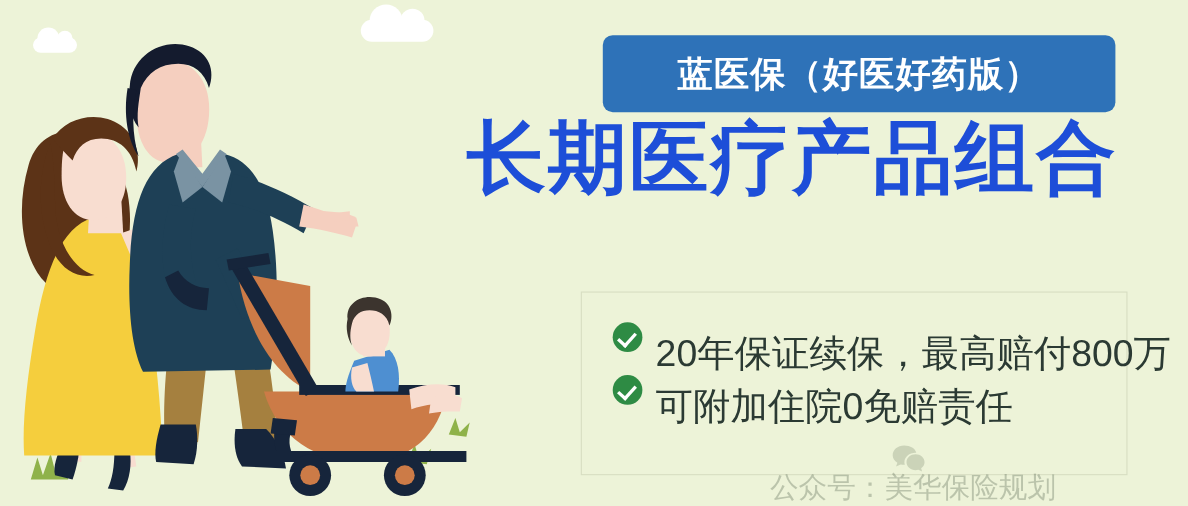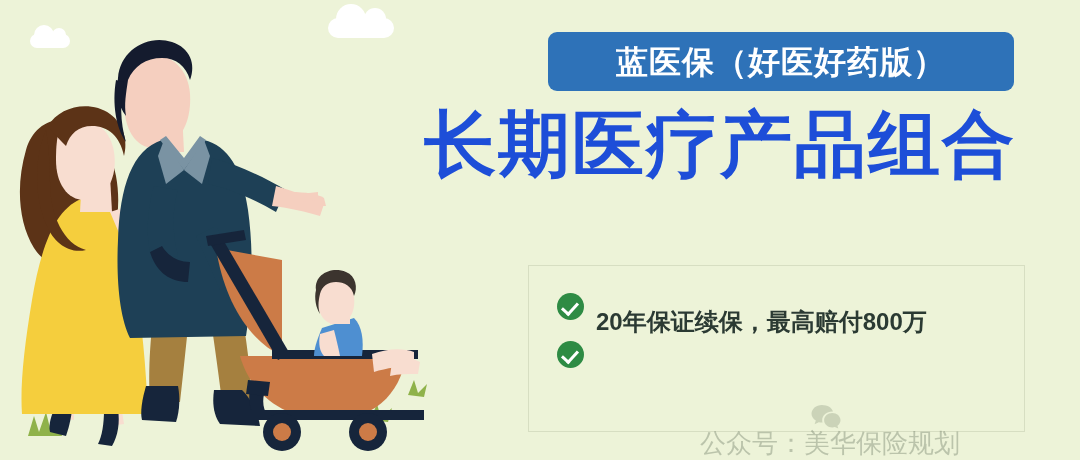--- a/index.html
+++ b/index.html
@@ -28,21 +28,21 @@
   #cloud-large:before{width:30px;height:30px;left:8px;top:-14px;}
   #cloud-large:after{width:22px;height:22px;left:36px;top:-10px;}
 
   
   #illustration{position:absolute;left:0;top:0;width:470px;height:460px;}
   #illustration svg{display:block;}
 
   
   #product-badge{
     position:absolute;left:548px;top:32px;
-    width:466px;height:59px;
+    width:466px;height:70px;
     background:#2E72B8;
     border-radius:9px;
     display:flex;align-items:center;justify-content:center;
     box-sizing:border-box;
   }
   #product-badge-label{
     color:#FFFFFF;
     font-size:32px;
     font-weight:bold;
     letter-spacing:1px;
@@ -95,22 +95,22 @@
     content:"";
     position:absolute;
     left:8px;top:6px;
     width:7px;height:13px;
     border:solid #FFFFFF;
     border-width:0 3px 3px 0;
     transform:rotate(42deg);
   }
   .feature-text{
     color:#2B3A33;
-    font-size:24px;
-    font-weight:bold;
+    font-size:34px;
+    font-weight:normal;
     line-height:1;
     white-space:nowrap;
     margin-top:32px;
   }
 
   
   #watermark{
     position:absolute;left:700px;top:404px;
     display:flex;align-items:center;
     opacity:.30;
@@ -249,20 +249,21 @@
 
   <div id="headline">长期医疗产品组合</div>
 
   <div id="feature-box">
     <div class="feature-item">
       <span class="check-icon"></span>
       <span class="feature-text">20年保证续保，最高赔付800万</span>
     </div>
     <div class="feature-item">
       <span class="check-icon"></span>
+      <span class="feature-text">可附加住院0免赔责任</span>
     </div>
   </div>
 
   <div id="watermark">
     <span id="wechat-icon">
       <svg width="30" height="26" viewBox="0 0 30 26" xmlns="http://www.w3.org/2000/svg">
         <path d="M11 1 C5 1 0.5 5 0.5 9.8 C0.5 12.6 2.2 15 4.8 16.6 L3.6 20.2 L7.8 18.2 C8.8 18.5 9.9 18.6 11 18.6 C11.2 18.6 11.4 18.6 11.6 18.6 C11.3 17.8 11.2 17 11.2 16.2 C11.2 11.4 15.7 7.6 21.3 7.6 C21.5 7.6 21.8 7.6 22 7.6 C21.1 3.8 16.6 1 11 1 Z" fill="#7E8C72"></path>
         <path d="M29.5 16.2 C29.5 12.2 25.8 9 21.3 9 C16.8 9 13.1 12.2 13.1 16.2 C13.1 20.2 16.8 23.4 21.3 23.4 C22.2 23.4 23.1 23.3 23.9 23 L27.3 24.6 L26.4 21.7 C28.3 20.4 29.5 18.4 29.5 16.2 Z" fill="#7E8C72"></path>
       </svg>
     </span>

